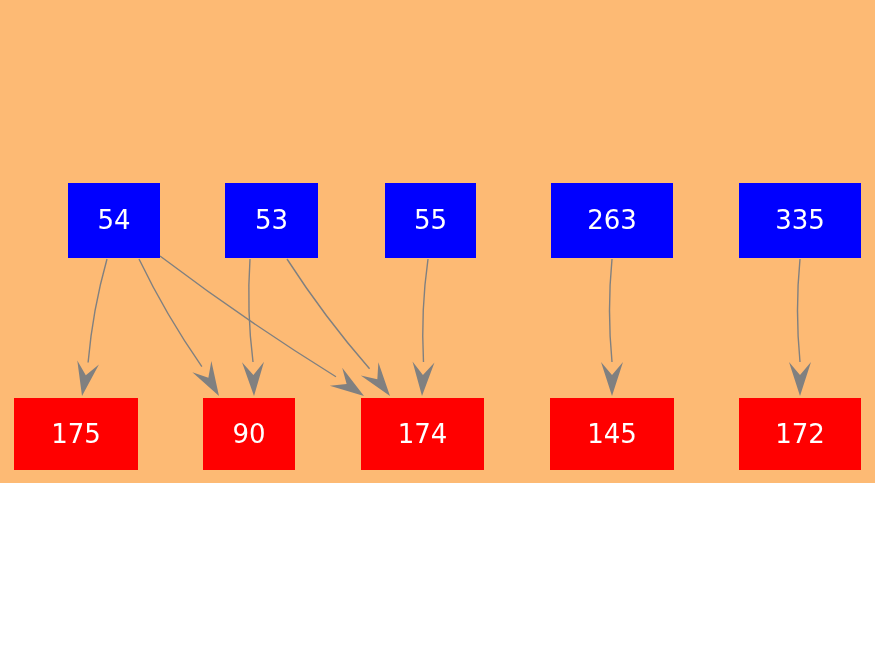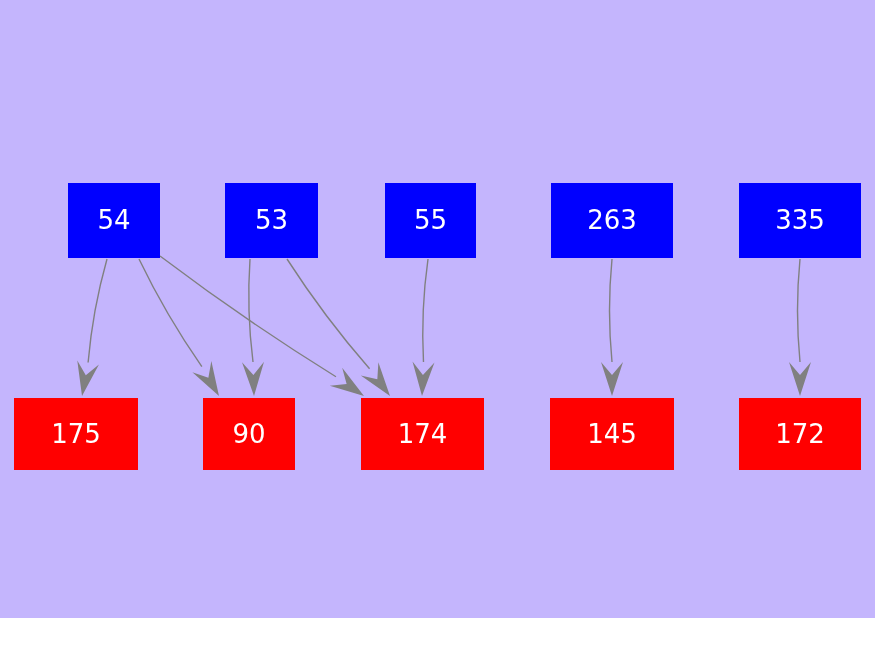--- a/index.html
+++ b/index.html
@@ -3,22 +3,22 @@
 <meta charset="utf-8">
 <style>
   html, body {
     margin: 0;
     padding: 0;
     background: #ffffff;
   }
   #canvas {
     position: relative;
     width: 875px;
-    height: 618px;
-    background: #c4b5fd;
+    height: 483px;
+    background: #fdba74;
     overflow: hidden;
     font-family: "DejaVu Sans", "Liberation Sans", sans-serif;
   }
   #graph-svg {
     position: absolute;
     left: 0;
     top: 0;
     width: 875px;
     height: 656px;
   }

